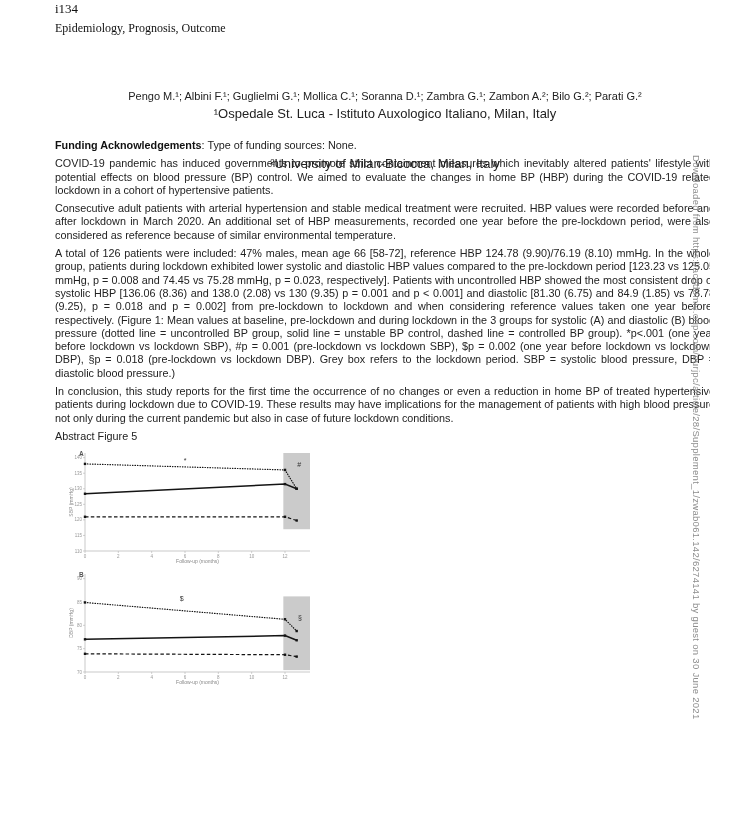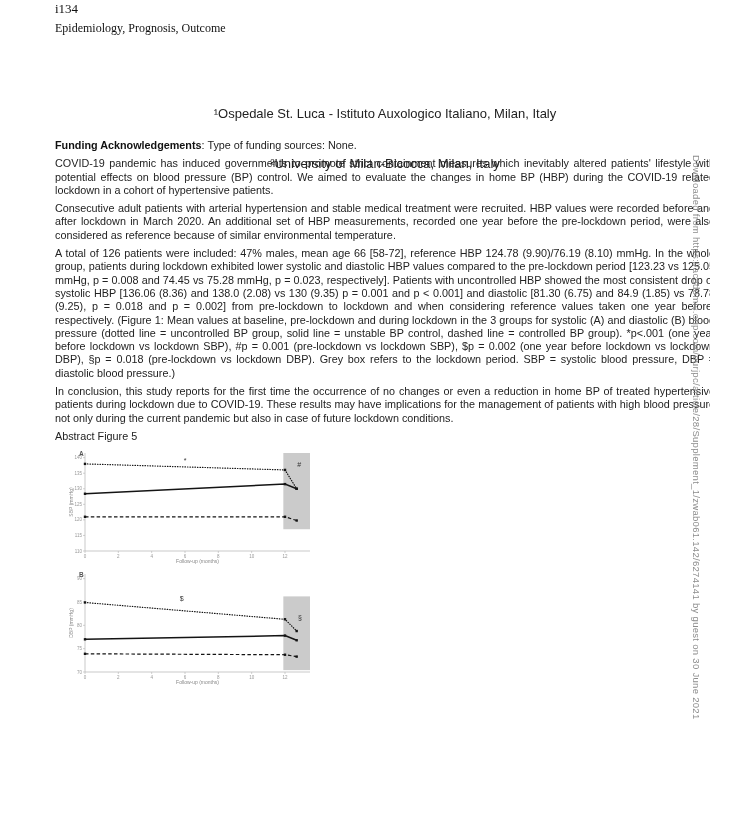--- a/index.html
+++ b/index.html
@@ -35,20 +35,21 @@
 
 <div class="page">
 
   <div class="header-row">
     <span>i134</span>
   </div>
 
   <div class="section-row">Epidemiology, Prognosis, Outcome</div>
 
 
+  <div class="authors">Pengo M.¹; Albini F.¹; Guglielmi G.¹; Mollica C.¹; Soranna D.¹; Zambra G.¹; Zambon A.²; Bilo G.²; Parati G.²</div>
   <div class="affil affil-1">¹Ospedale St. Luca - Istituto Auxologico Italiano, Milan, Italy</div>
   <div class="affil affil-2">²University of Milan-Bicocca, Milan, Italy</div>
 
   <div class="content">
     <p class="funding"><b>Funding Acknowledgements</b><span>: Type of funding sources: None.</span></p>
     <p>COVID-19 pandemic has induced governments to promote strict containment measures which inevitably altered patients' lifestyle with potential effects on blood pressure (BP) control. We aimed to evaluate the changes in home BP (HBP) during the COVID-19 related lockdown in a cohort of hypertensive patients.</p>
     <p>Consecutive adult patients with arterial hypertension and stable medical treatment were recruited. HBP values were recorded before and after lockdown in March 2020. An additional set of HBP measurements, recorded one year before the pre-lockdown period, were also considered as reference because of similar environmental temperature.</p>
     <p>A total of 126 patients were included: 47% males, mean age 66 [58-72], reference HBP 124.78 (9.90)/76.19 (8.10) mmHg. In the whole group, patients during lockdown exhibited lower systolic and diastolic HBP values compared to the pre-lockdown period [123.23 vs 125.05 mmHg, p = 0.008 and 74.45 vs 75.28 mmHg, p = 0.023, respectively]. Patients with uncontrolled HBP showed the most consistent drop of systolic HBP [136.06 (8.36) and 138.0 (2.08) vs 130 (9.35) p = 0.001 and p &lt; 0.001] and diastolic [81.30 (6.75) and 84.9 (1.85) vs 78.78 (9.25), p = 0.018 and p = 0.002] from pre-lockdown to lockdown and when considering reference values taken one year before, respectively. (Figure 1: Mean values at baseline, pre-lockdown and during lockdown in the 3 groups for systolic (A) and diastolic (B) blood pressure (dotted line = uncontrolled BP group, solid line = unstable BP control, dashed line = controlled BP group). *p&lt;.001 (one year before lockdown vs lockdown SBP), #p = 0.001 (pre-lockdown vs lockdown SBP), $p = 0.002 (one year before lockdown vs lockdown DBP), §p = 0.018 (pre-lockdown vs lockdown DBP). Grey box refers to the lockdown period. SBP = systolic blood pressure, DBP = diastolic blood pressure.)</p>
     <p>In conclusion, this study reports for the first time the occurrence of no changes or even a reduction in home BP of treated hypertensive patients during lockdown due to COVID-19. These results may have implications for the management of patients with high blood pressure not only during the current pandemic but also in case of future lockdown conditions.</p>
     <p class="fig-label">Abstract Figure 5</p>

